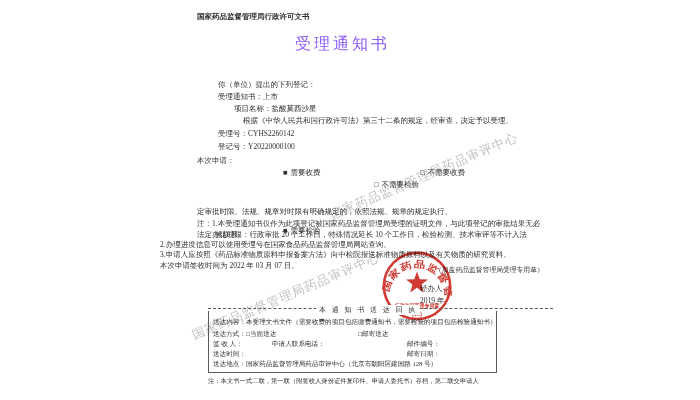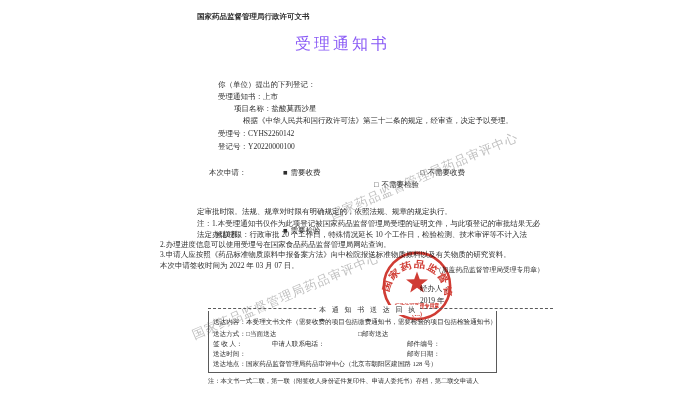--- a/index.html
+++ b/index.html
@@ -36,21 +36,21 @@
   <div class="ln bold" style="left:197px;top:13px;text-align:center;">国家药品监督管理局行政许可文书</div>
   <div class="ln title" style="left:295px;top:36px;">受理通知书</div>
 
   <div class="ln" style="left:218px;top:81px;">你（单位）提出的下列登记：</div>
   <div class="ln" style="left:218px;top:93px;">受理通知书：上市</div>
   <div class="ln" style="left:234px;top:105px;">项目名称：盐酸莫西沙星</div>
   <div class="ln" style="left:218px;top:117px;margin-left:25px;">根据《中华人民共和国行政许可法》第三十二条的规定，经审查，决定予以受理。</div>
   <div class="ln" style="left:218px;top:130px;">受理号：CYHS2260142</div>
   <div class="ln" style="left:218px;top:143px;">登记号：Y20220000100</div>
 
-  <div class="ln" style="left:197px;top:169px;margin-left:12px;">本次申请：</div>
+  <div class="ln" style="left:197px;top:157px;">本次申请：</div>
   <div class="ln" style="left:283px;top:169px;">
     <span class="box-glyph">■</span><span>需要收费</span>
   </div>
   <div class="ln" style="left:374px;top:169px;padding-left:46px;">
     <span class="box-glyph">□</span><span>不需要收费</span>
   </div>
   <div class="ln" style="left:283px;top:181px;margin-top:46px;">
     <span class="box-glyph">■</span><span>需要检验</span>
   </div>
   <div class="ln" style="left:374px;top:181px;">

